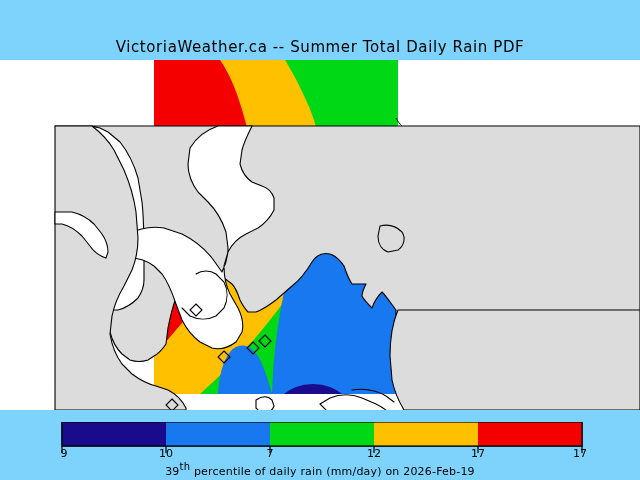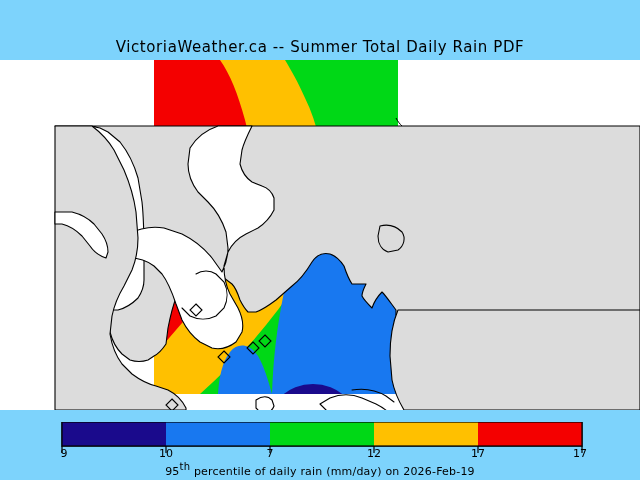--- a/index.html
+++ b/index.html
@@ -298,16 +298,16 @@
       </g>
     </svg>
 
     <div class="cbar-tick-text" style="left:64px;">9</div>
     <div class="cbar-tick-text" style="left:166px;">10</div>
     <div class="cbar-tick-text" style="left:270px;">7</div>
     <div class="cbar-tick-text" style="left:374px;">12</div>
     <div class="cbar-tick-text" style="left:478px;">17</div>
     <div class="cbar-tick-text" style="left:580px;">17</div>
 
-    <div class="cbar-caption"><span>95</span><sup>th</sup><span> percentile of daily rain (mm/day) on 2026-Feb-19</span></div>
+    <div class="cbar-caption"><span>39</span><sup>th</sup><span> percentile of daily rain (mm/day) on 2026-Feb-19</span></div>
   </div>
 
 </div>
 
 </body></html>

